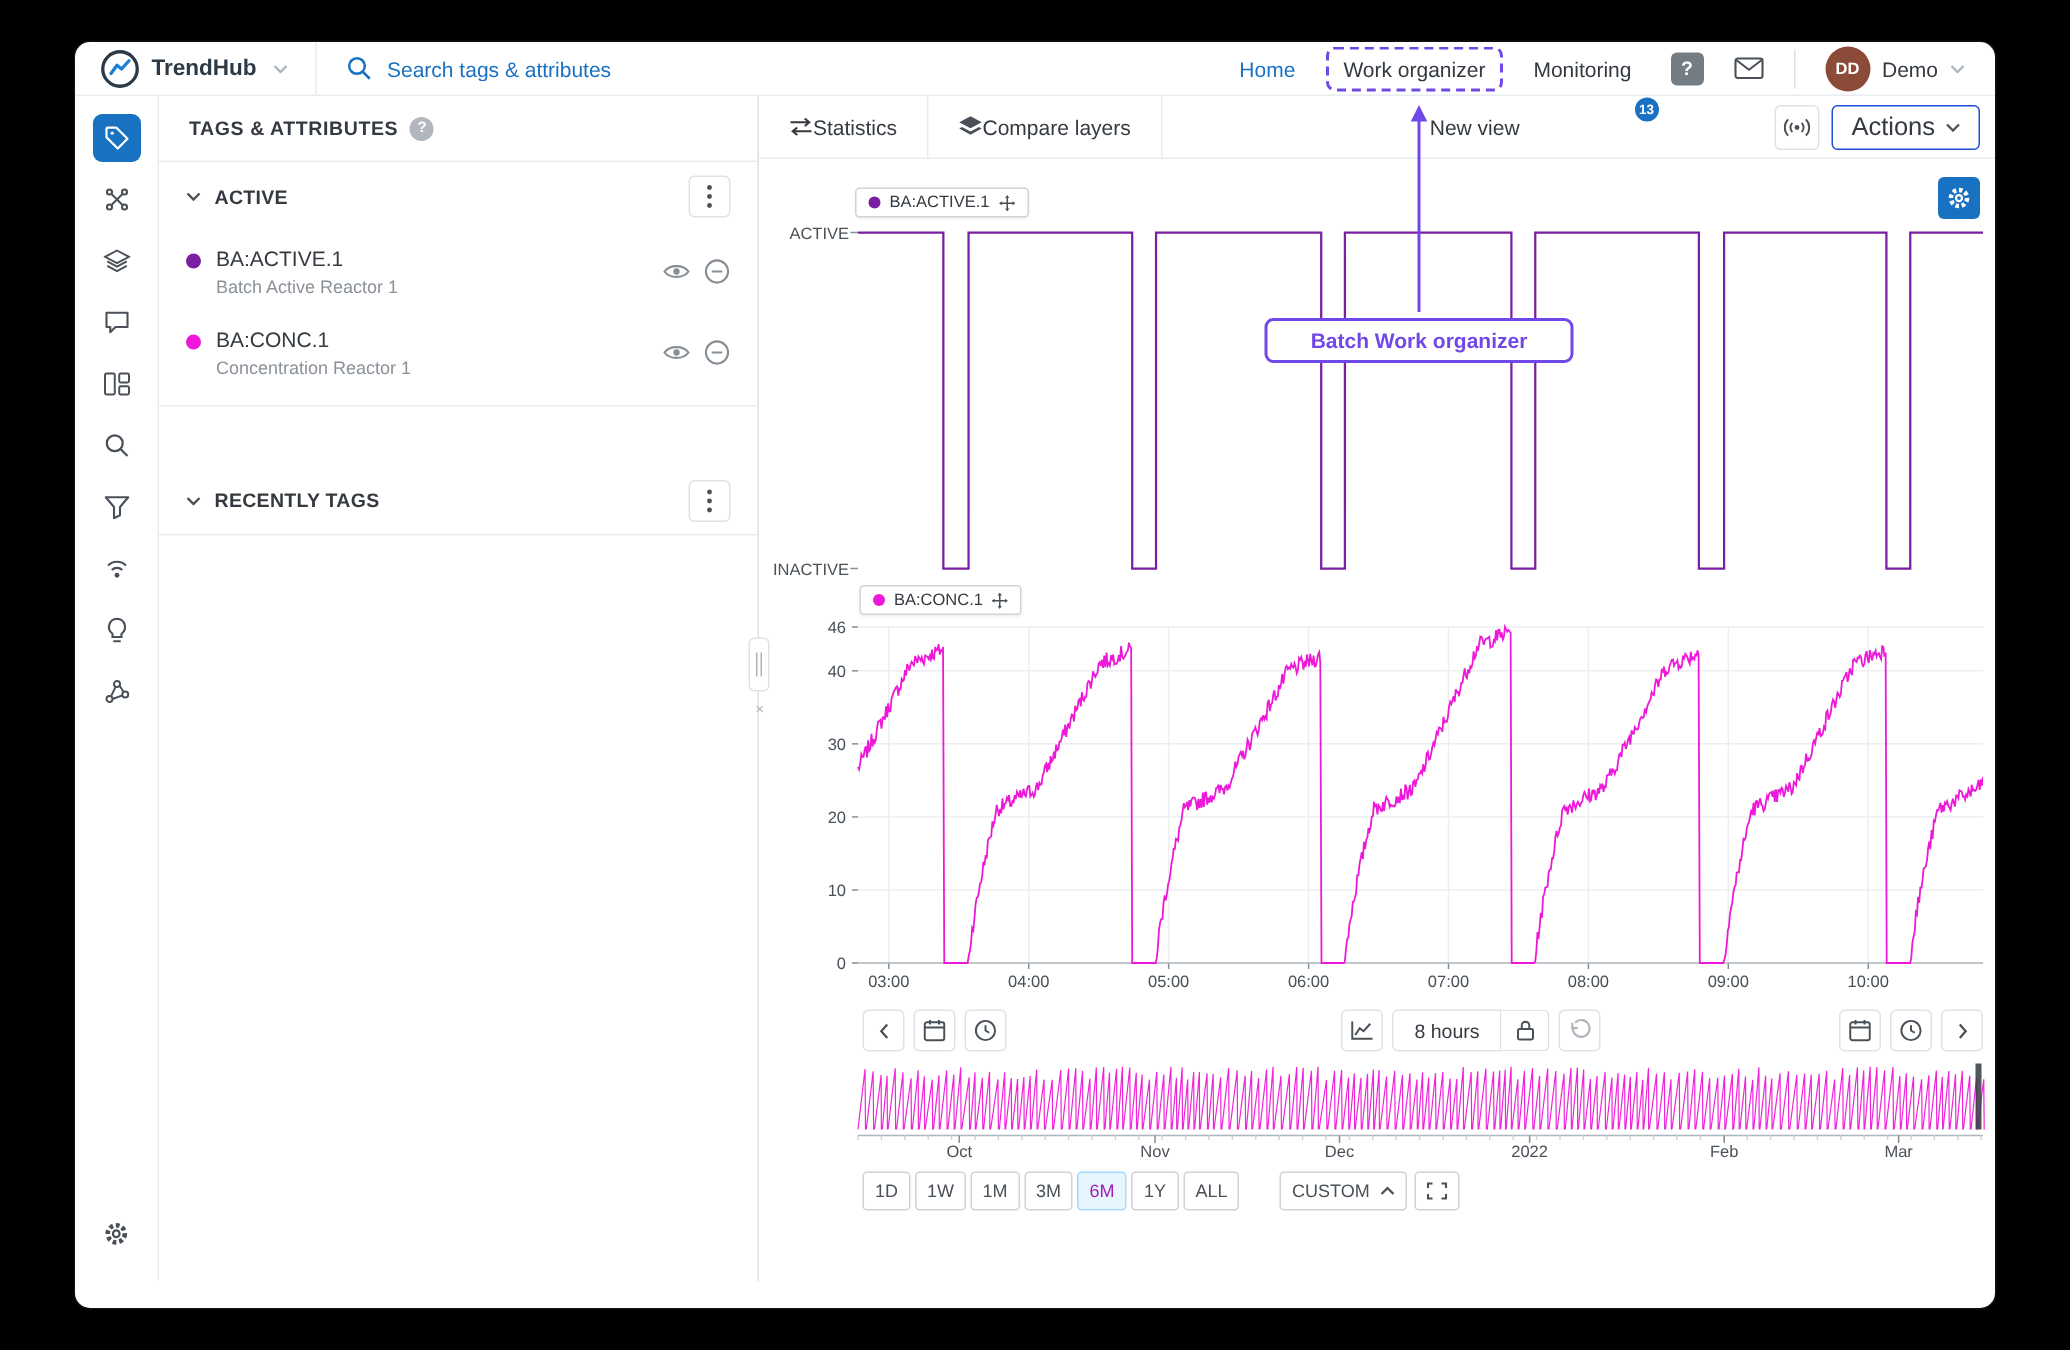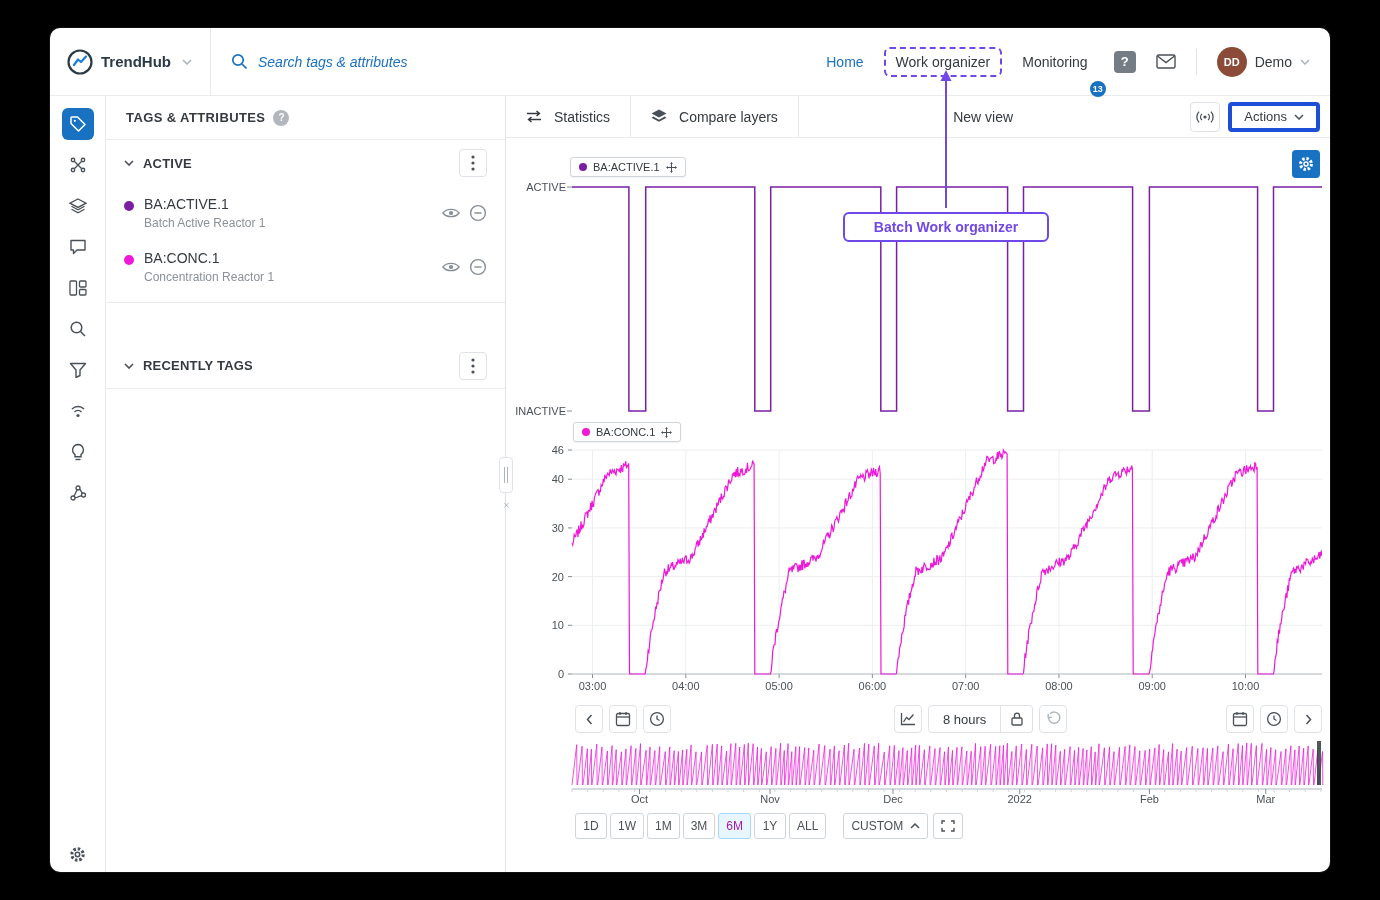--- a/index.html
+++ b/index.html
@@ -1,25 +1,25 @@
 <!DOCTYPE html>
 <html><head>
 <meta charset="utf-8">
 <style>
   * { box-sizing: border-box; margin: 0; padding: 0; }
   html,body { width:1380px; height:900px; background:#000; font-family:"Liberation Sans", sans-serif; }
   .app { position:absolute; left:50px; top:28px; width:1280px; height:844px; background:#fff;
          border-radius:10px; overflow:hidden; box-shadow:0 0 0 1px #111; }
 
   
-  .hdr { height:68px; display:flex; border-bottom:1px solid #e9ecef; }
+  .hdr { height:36px; display:flex; border-bottom:1px solid #e9ecef; }
   .logo-sec { width:160px; height:100%; display:flex; align-items:center; gap:7px; padding-left:16px; flex:0 0 auto; }
   .logo-title { font-size:15px; font-weight:700; color:#2b3a46; }
   .search-sec { flex:1; height:100%; display:flex; align-items:center; gap:10px; padding-left:20px; border-left:1px solid #e9ecef; }
-  .search-sec input { border:none; outline:none; font-size:14px; color:#14532d; width:280px; font-family:inherit; background:transparent;font-style:italic; }
+  .search-sec input { border:none; outline:none; font-size:14px; color:#14532d; width:280px; font-family:inherit; background:transparent; }
   .search-sec input::placeholder { color:#1971c2; opacity:1; }
   .hdr-right { display:flex; align-items:center; gap:20px; padding-right:20px; }
   .nav-link { font-size:14px; color:#343a40; cursor:pointer; white-space:nowrap; }
   .nav-link.active { color:#1971c2; }
   .nav-link.annotated { border:2px dashed #7048e8; border-radius:6px; padding:5px 10px; }
   .nav-monitoring { position:relative; padding-right:6px; }
   .badge { position:absolute; top:-9px; right:-12px; min-width:16px; height:16px; border-radius:8px;
            background:#1971c2; color:#fff; font-size:9px; font-weight:700; display:flex; align-items:center; justify-content:center; padding:0 3px;margin-top:36px;}
   .help-btn { width:22px; height:22px; border-radius:4px; background:#757d84; color:#fff; font-size:13px; font-weight:700;
               display:flex; align-items:center; justify-content:center; }
@@ -60,28 +60,28 @@
 
   .splitter { position:absolute; left:449px; top:361px; width:14px; height:36px; background:#fff; border:1px solid #dee2e6;
               border-radius:4px; display:flex; align-items:center; justify-content:center; gap:2px; z-index:5; cursor:col-resize;}
   .splitter i { display:block; width:1px; height:16px; background:#adb5bd; }
   .splitter-x { position:absolute; left:451px; top:402px; width:11px; height:14px; font-size:10px; color:#adb5bd;
                 display:flex; align-items:center; justify-content:center; z-index:5; cursor:pointer; }
 
   
   .main { flex:1; display:flex; flex-direction:column; position:relative; min-width:0; }
   .viewbar { height:42px; border-bottom:1px solid #e9ecef; display:flex; align-items:center; position:relative; flex:0 0 auto;}
-  .tab { height:100%; display:flex; align-items:center; gap:12px; padding:0 20px; border-right:1px solid #e9ecef;
+  .tab { height:100%; display:flex; align-items:center; gap:0; padding:0 20px; border-right:1px solid #e9ecef;
          font-size:14px; color:#343a40; cursor:pointer; }
   .view-title { position:absolute; left:57.9%; transform:translateX(-50%); font-size:14px; color:#343a40; }
   .viewbar-right { margin-left:auto; display:flex; align-items:center; gap:8px; padding-right:10px; }
   .sq-btn { width:30px; height:30px; border:1px solid #dee2e6; border-radius:4px; background:#fff; color:#495057;
             display:flex; align-items:center; justify-content:center; cursor:pointer; }
-  .actions-btn { height:30px; border:4px solid #1d4ed8; border-radius:4px; background:#fff; padding:0 12px;
-                 display:flex; align-items:center; gap:7px; font-size:13px; color:#343a40; cursor:pointer; }
+  .actions-btn { height:30px; border:1px solid #1d4ed8; border-radius:4px; background:#fff; padding:0 12px;
+                 display:flex; align-items:center; gap:7px; font-size:17px; color:#343a40; cursor:pointer; }
 
   .charts { position:relative; height:565px; flex:0 0 auto; }
   .gear-btn { position:absolute; right:10px; top:12px; width:28px; height:28px; background:#1971c2; border-radius:4px;
               color:#fff; display:flex; align-items:center; justify-content:center; cursor:pointer; z-index:6; }
   .chip { position:absolute; display:flex; align-items:center; gap:6px; padding:3px 8px; background:#fff;
           border:1px solid #ced4da; border-radius:3px; font-size:11px; color:#343a40; z-index:4;
           box-shadow:0 1px 2px rgba(0,0,0,.06); cursor:grab; }
   .chip .dot { width:8px; height:8px; border-radius:50%; }
   .chip .move { color:#495057; display:flex; }
   .chip1 { left:64px; top:19px; }
@@ -102,21 +102,21 @@
               background:#fff; color:#495057; display:flex; align-items:center; justify-content:center; cursor:pointer; }
   .tb-btn.dim { color:#adb5bd; }
 
   .context { height:68px; position:relative; flex:0 0 auto; }
   #svg-context { position:absolute; left:0; top:0; display:block; }
 
   .zoombar { height:44px; display:flex; align-items:flex-start; padding:6px 0 0 69px; gap:3px; flex:0 0 auto; }
   .zoom-btn { height:26px; min-width:32px; border:1px solid #ced4da; border-radius:3px; background:#fff; color:#495057;
               font-size:12px; display:flex; align-items:center; justify-content:center; padding:0 7px; cursor:pointer; }
   .zoom-btn.active { color:#a21caf; background:#e7f5ff; border-color:#a5d8ff; }
-  .custom-btn { margin-left:14px; gap:7px; }
+  .custom-btn { margin-left:24px; gap:7px; }
   .fit-btn { margin-left:2px; min-width:26px; }
 
   
   .annot-box { position:absolute; left:793px; top:184px; width:206px; height:30px; border:2px solid #7048e8; border-radius:6px;
                background:#fff; color:#7048e8; font-size:14px; font-weight:700; display:flex; align-items:center;
                justify-content:center; z-index:40; }
   .annot-arrow { position:absolute; left:884px; top:42px; z-index:40; }
 </style>
 </head>
 <body>

